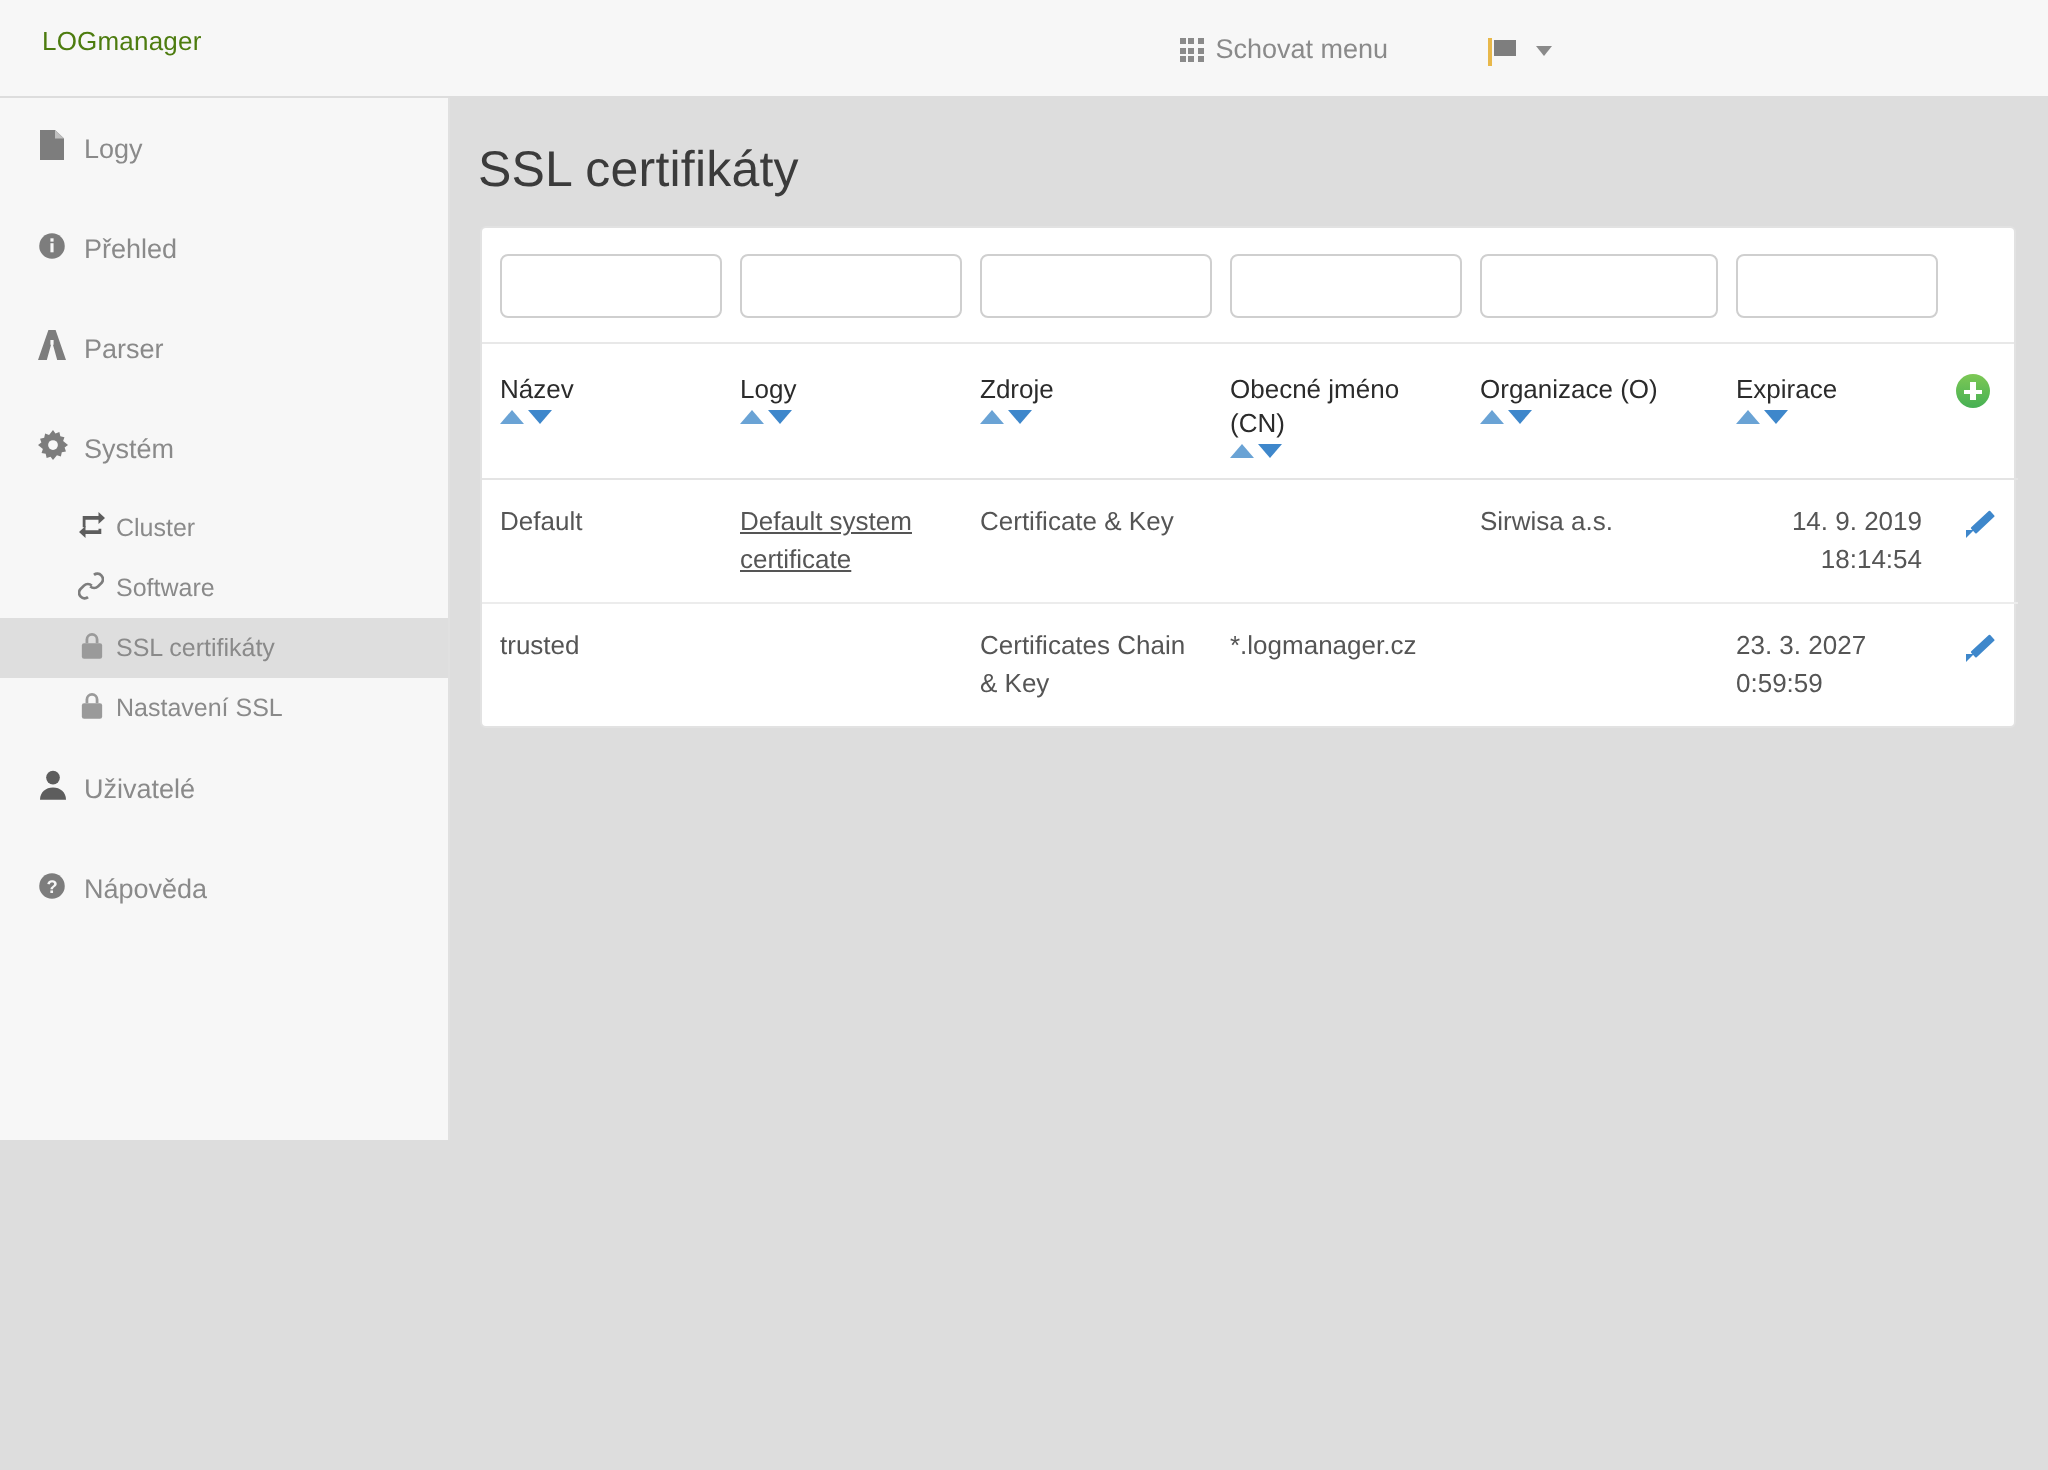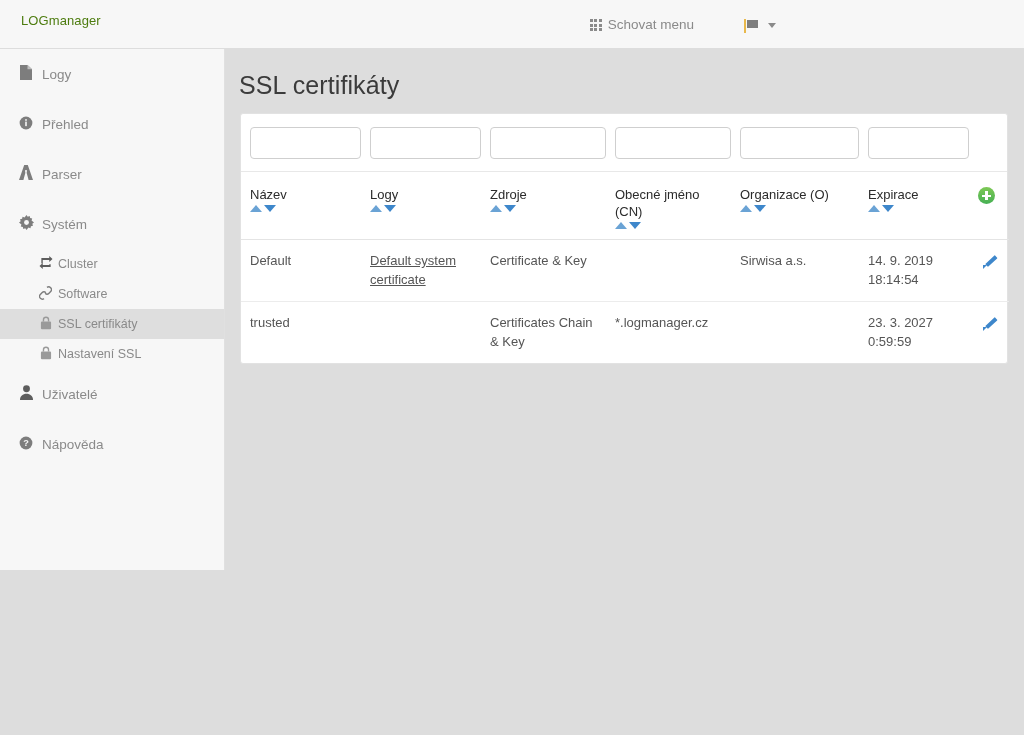--- a/index.html
+++ b/index.html
@@ -441,21 +441,21 @@
             <th class="th-actions" style="width: 40px;"><span class="add-icon"></span></th>
           </tr>
       </thead>
       <tbody id="tbody">
           <tr>
             <td style="width: 120px;">Default</td>
             <td style="width: 120px; text-decoration: underline;">Default system certificate</td>
             <td style="width: 125px;">Certificate &amp; Key</td>
             <td style="width: 125px;"></td>
             <td style="width: 128px;">Sirwisa a.s.</td>
-            <td style="width: 110px;">14. 9. 2019 18:14:54</td>
+            <td style="width: 110px; text-align: right;">14. 9. 2019 18:14:54</td>
             <td class="td-actions" style="width: 40px;"><span class="edit-icon"><span class="body"></span><span class="tip"></span></span></td>
           </tr>
           <tr>
             <td style="width: 120px;">trusted</td>
             <td style="width: 120px;"></td>
             <td style="width: 125px;">Certificates Chain &amp; Key</td>
             <td style="width: 125px;">*.logmanager.cz</td>
             <td style="width: 128px;"></td>
             <td style="width: 110px;">23. 3. 2027 0:59:59</td>
             <td class="td-actions" style="width: 40px;"><span class="edit-icon"><span class="body"></span><span class="tip"></span></span></td>

